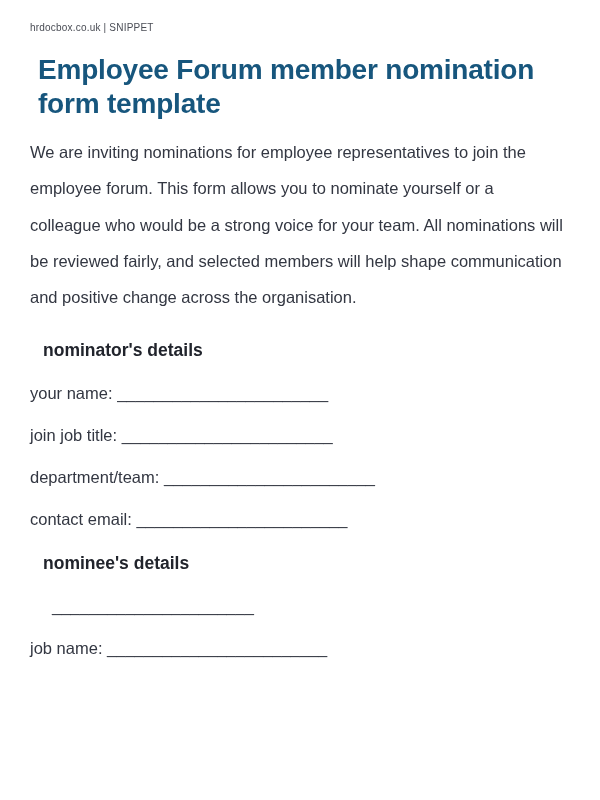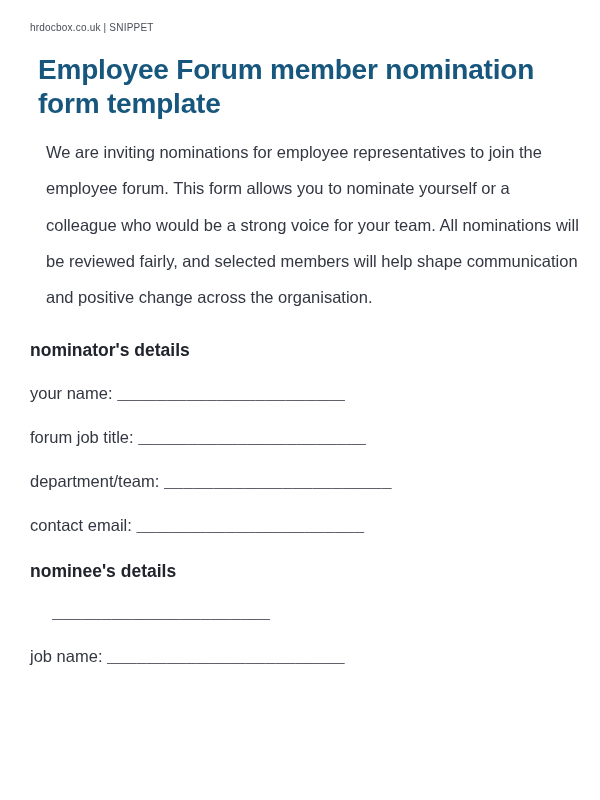--- a/index.html
+++ b/index.html
@@ -32,39 +32,39 @@
     letter-spacing: -0.2px;
   }
   .section-heading {
     margin: 34px 0 0 0;
     font-size: 17.5px;
     font-weight: bold;
     color: #21242c;
   }
   .section-heading.tight {
     margin-top: 24px;
+    margin-left: 13px;
   }
   p.body-text {
-    margin: 14px 0 0 16px;
+    margin: 14px 0 0 0;
     font-size: 16.5px;
     line-height: 2.2;
     color: #333742;
     max-width: 535px;
   }
   .field {
     margin: 22px 0 0 0;
     font-size: 16.5px;
     line-height: 20px;
     color: #333742;
   }
   .field .blank {
     color: #333742;
     letter-spacing: 0;
     white-space: nowrap;
-    font-family: Liberation Mono, monospace;
   }
   .field.stacked .blank {
     display: block;
     margin-top: 22px;
     margin-left: 22px;
   }
 </style>
 </head>
 <body>
 
@@ -78,21 +78,21 @@
   <p class="body-text">We are inviting nominations for employee representatives to join the employee forum. This form allows you to nominate yourself or a colleague who would be a strong voice for your team. All nominations will be reviewed fairly, and selected members will help shape communication and positive change across the organisation.</p>
 
   <div class="section-heading tight">nominator's details</div>
 
   <div class="field">
     <span>your name:</span>
     <span class="blank">_______________________</span>
   </div>
 
   <div class="field">
-    <span>forum job title:</span>
+    <span>join job title:</span>
     <span class="blank">_______________________</span>
   </div>
 
   <div class="field">
     <span>department/team:</span>
     <span class="blank">_______________________</span>
   </div>
 
   <div class="field">
     <span>contact email:</span>

